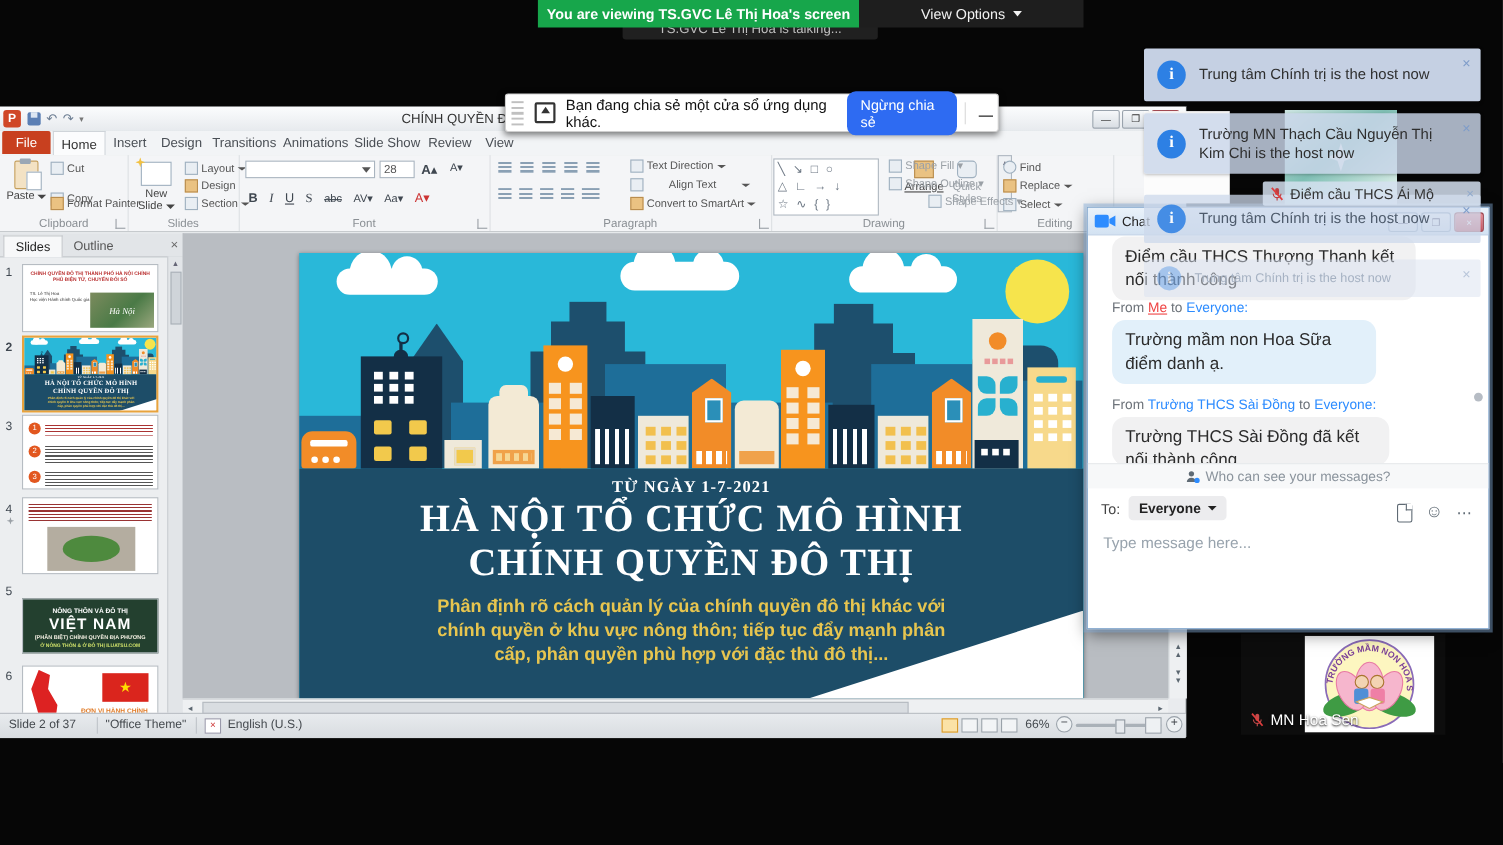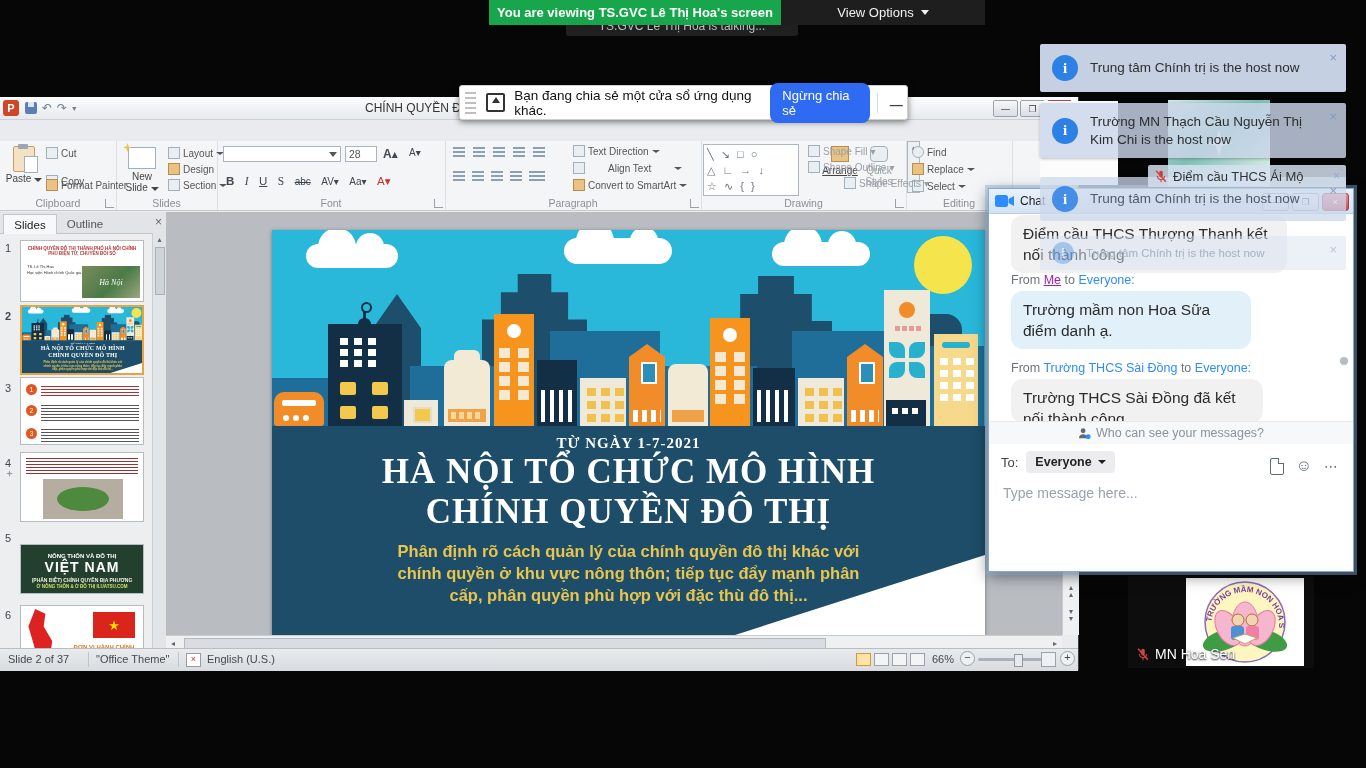--- a/index.html
+++ b/index.html
@@ -180,20 +180,31 @@
         <span style="font-size:8px;color:#777">▾</span>
       </div>
     </div>
     <div class="ppt-title">CHÍNH QUYỀN ĐÔ T</div>
     <div class="winbtns">
       <div class="winbtn">—</div>
       <div class="winbtn">❐</div>
       <div class="winbtn close">×</div>
     </div>
 
+    <div class="tabsrow">
+      <div class="rtab file" style="left:2px;width:44px;">File</div>
+      <div class="rtab active" style="left:48px;width:46px;">Home</div>
+      <div class="rtab" style="left:96px;width:44px;">Insert</div>
+      <div class="rtab" style="left:142px;width:46px;">Design</div>
+      <div class="rtab" style="left:190px;width:64px;">Transitions</div>
+      <div class="rtab" style="left:256px;width:62px;">Animations</div>
+      <div class="rtab" style="left:320px;width:64px;">Slide Show</div>
+      <div class="rtab" style="left:386px;width:46px;">Review</div>
+      <div class="rtab" style="left:434px;width:40px;">View</div>
+    </div>
 
     <div class="ribbon">
 
       <div class="rgroup" style="left:0;width:116px;">
         <div class="bigbtn" style="left:4px;">
           <div class="icPaste"></div>
           <span>Paste</span> <span class="caret" style="border-top-width:4px;"></span>
         </div>
         <div class="smbtn" style="left:46px;top:6px;">
             <span class="mi"></span>
@@ -648,21 +659,21 @@
       <div class="chat-btns">
         <div class="cbtn">—</div>
         <div class="cbtn">❐</div>
         <div class="cbtn close">×</div>
       </div>
     </div>
 
     <div class="bubble grey" style="left:22px;top:26px;width:276px;">Điểm cầu THCS Thượng Thanh kết nối thành công</div>
 
     <div class="fromline" style="left:22px;top:84px;">
-      <span>From</span> <span style="color:#a21caf;text-decoration:underline;">Me</span>
+      <span>From</span> <span style="color:#ef4444;text-decoration:underline;">Me</span>
       <span>to</span> <span class="who">Everyone:</span>
     </div>
     <div class="bubble blue" style="left:22px;top:102px;width:240px;">Trường mầm non Hoa Sữa điểm danh ạ.</div>
 
     <div class="fromline" style="left:22px;top:172px;">
       <span>From</span> <span class="who">Trường THCS Sài Đồng</span>
       <span>to</span> <span class="who">Everyone:</span>
     </div>
     <div class="bubble grey" style="left:22px;top:190px;width:252px;height:44px;overflow:hidden;">Trường THCS Sài Đồng đã kết nối thành công</div>
 

